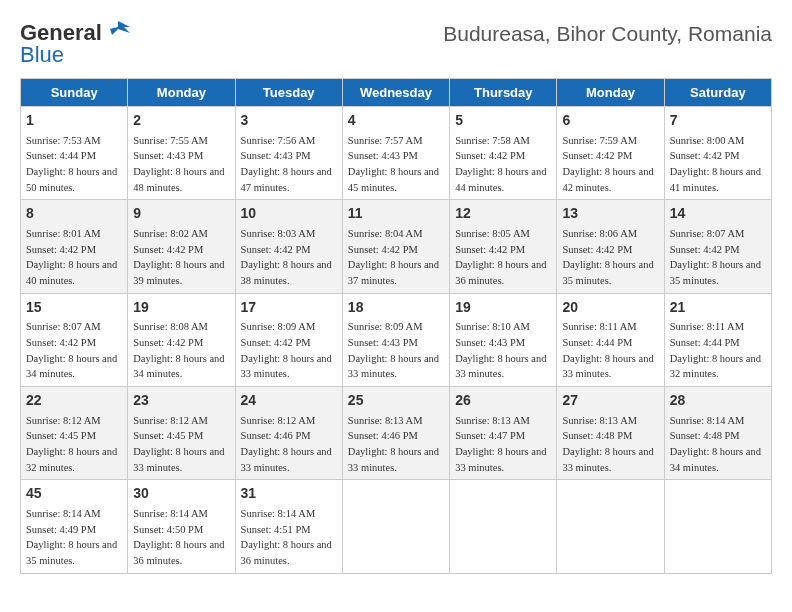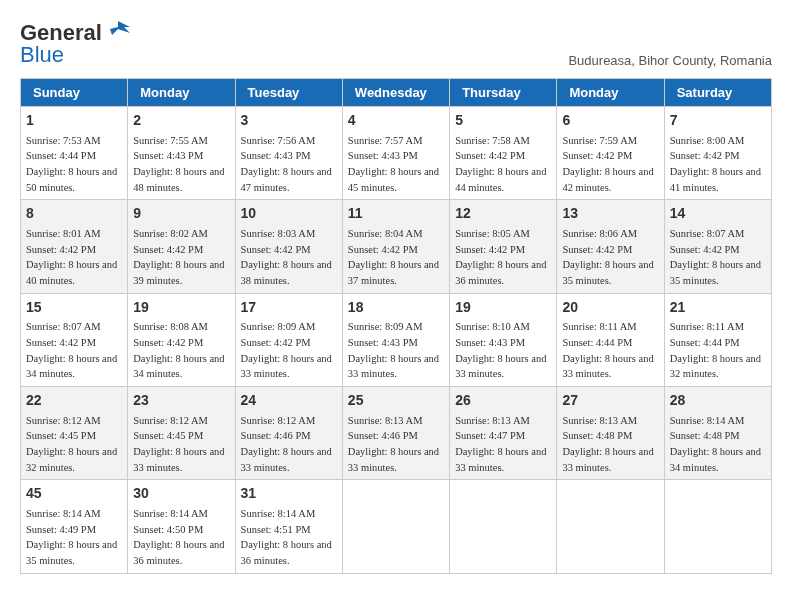--- a/index.html
+++ b/index.html
@@ -6,52 +6,52 @@
     body {
       font-family: Arial, sans-serif;
       background: #fff;
       width: 792px;
       min-height: 612px;
       padding: 20px;
     }
     .header {
       display: flex;
       justify-content: space-between;
-      align-items: flex-end;
+      align-items: flex-start;
       margin-bottom: 10px;
     }
     .logo {
       display: flex;
       flex-direction: column;
       align-items: flex-start;
     }
     .title-block {
       text-align: right;
     }
     .month-title {
       font-size: 36px;
       font-weight: bold;
       color: #333;
       line-height: 1.1;
     }
     .location {
-      font-size: 13px;
+      font-size: 21px;
       color: #555;
       margin-top: 2px;
     }
     .calendar {
       width: 100%;
       border-collapse: collapse;
       font-size: 11px;
     }
     .calendar thead tr th {
       background: #1a6bb5;
       color: #fff;
       padding: 6px 12px;
-      text-align: left;
+      text-align: center;
       font-size: 13px;
       font-weight: bold;
       border: 1px solid #ccc;
     }
     .calendar tbody tr td {
       vertical-align: top;
       padding: 4px 5px;
       border: 1px solid #ccc;
       width: 14.28%;
       min-height: 80px;

